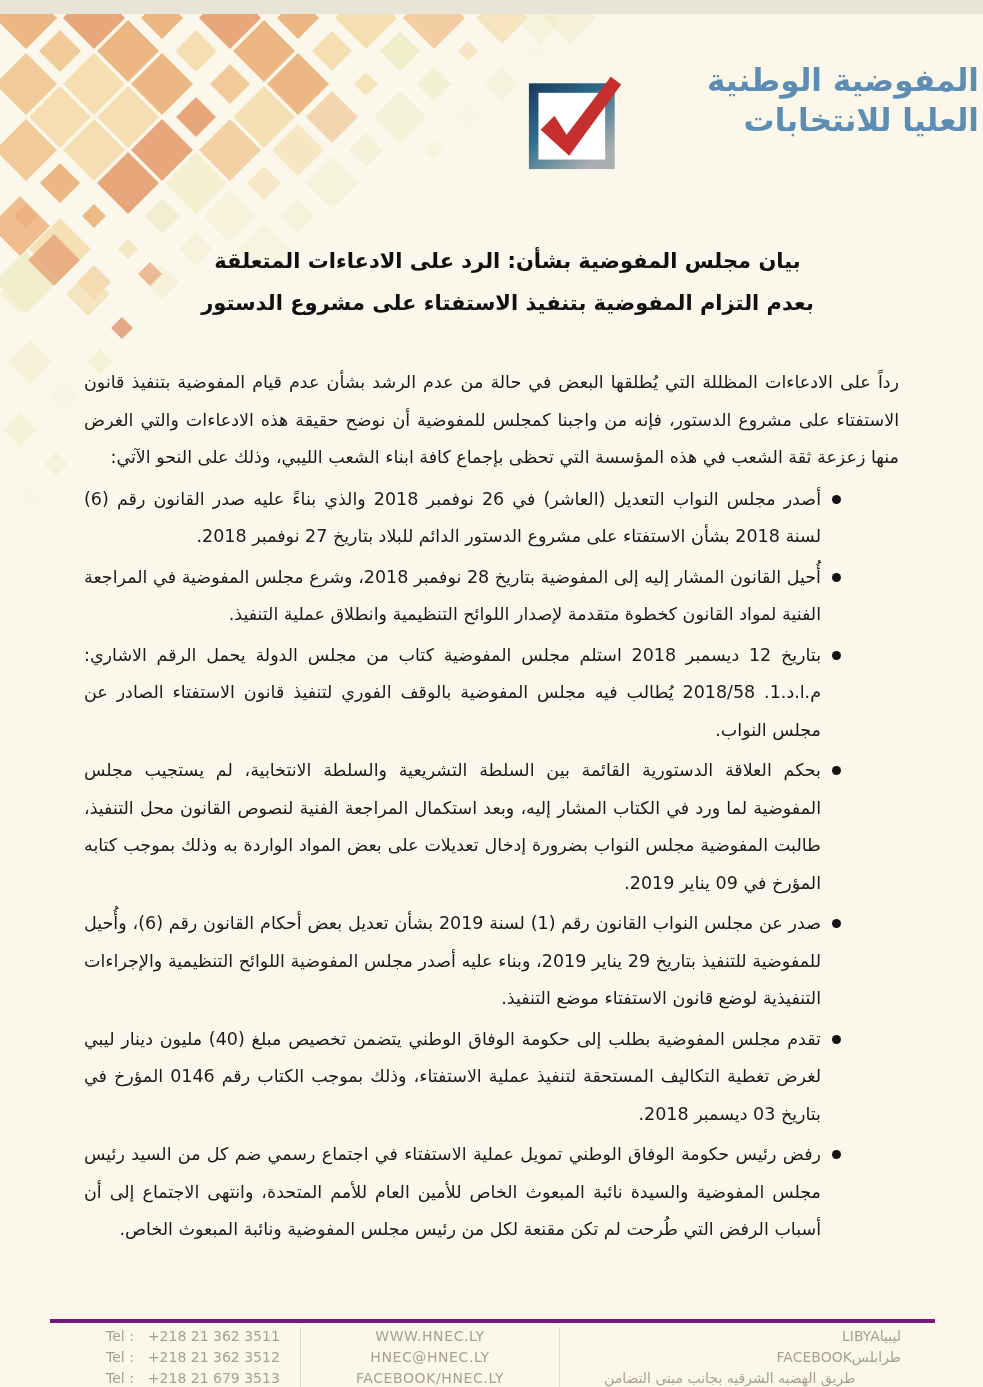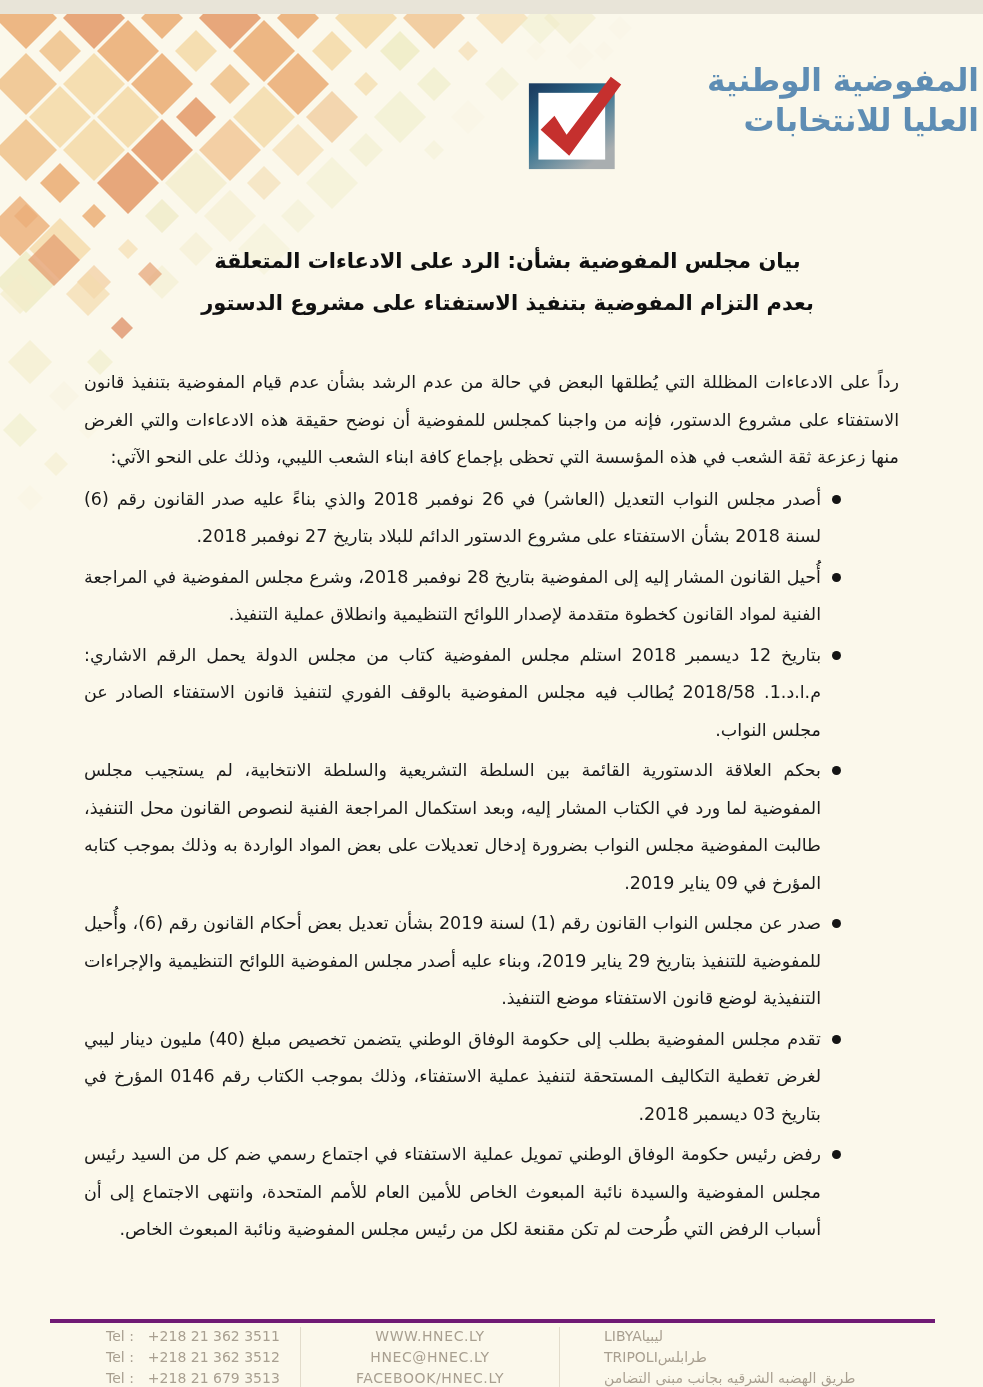--- a/index.html
+++ b/index.html
@@ -30,21 +30,21 @@
   .dot{position:absolute;right:58px;top:14px;width:9px;height:9px;border-radius:50%;background:#141414;}
   
   .footer{position:absolute;top:1305px;left:50px;right:48px;z-index:2;
           border-top:4px solid #701a75;display:flex;padding-top:3px;
           font-size:14px;color:#a89f90;line-height:21px;}
   .f-tel{width:250px;padding-left:56px;box-sizing:border-box;}
   .tel-row{display:flex;gap:14px;white-space:nowrap;}
   .f-sep{width:1px;background:#e2dccb;margin:1px 0;}
   .f-web{width:258px;text-align:center;letter-spacing:.6px;}
   .f-loc{flex:1;padding-left:44px;padding-right:34px;box-sizing:border-box;}
-  .loc-row{display:flex;justify-content:flex-start;}
+  .loc-row{display:flex;justify-content:flex-end;}
   .loc-ar{direction:rtl;}
   .addr{text-align:left;direction:rtl;}
   .bottom-strip{position:absolute;bottom:0;left:0;right:0;height:10px;
                 background:#e0e7ee;border-top:2px solid #c9d3dd;z-index:3;}
 </style>
 </head>
 <body>
 
 <div class="page">
 
@@ -181,21 +181,21 @@
       <div>HNEC@HNEC.LY</div>
       <div>FACEBOOK/HNEC.LY</div>
     </div>
     <div class="f-sep"></div>
     <div class="f-loc">
       <div class="loc-row">
         <span>LIBYA</span>
         <span class="loc-ar">ليبيا</span>
       </div>
       <div class="loc-row">
-        <span>TRIPOLI</span>
+        <span>FACEBOOK</span>
         <span class="loc-ar">طرابلس</span>
       </div>
       <div class="addr">طريق الهضبه الشرقيه بجانب مبنى التضامن الاجتماعي</div>
     </div>
   </div>
 
   <div class="bottom-strip"></div>
 </div>
 
 </body></html>

